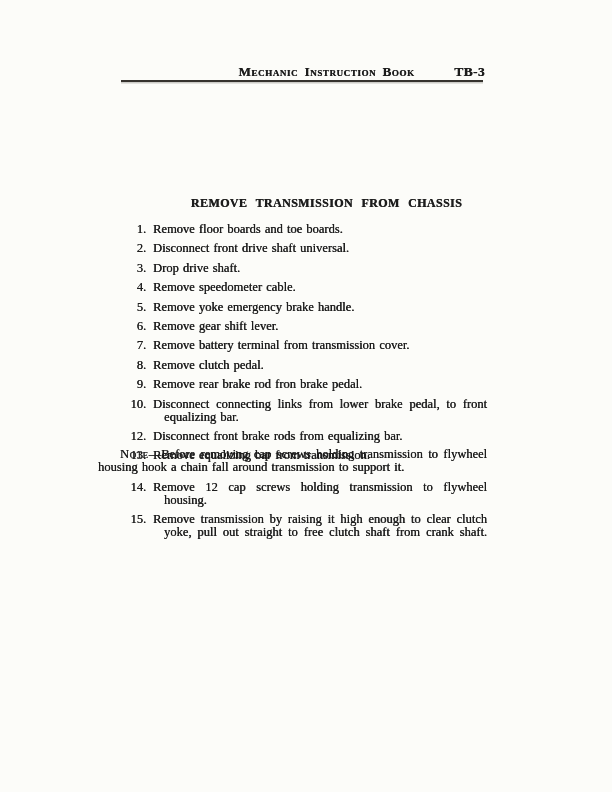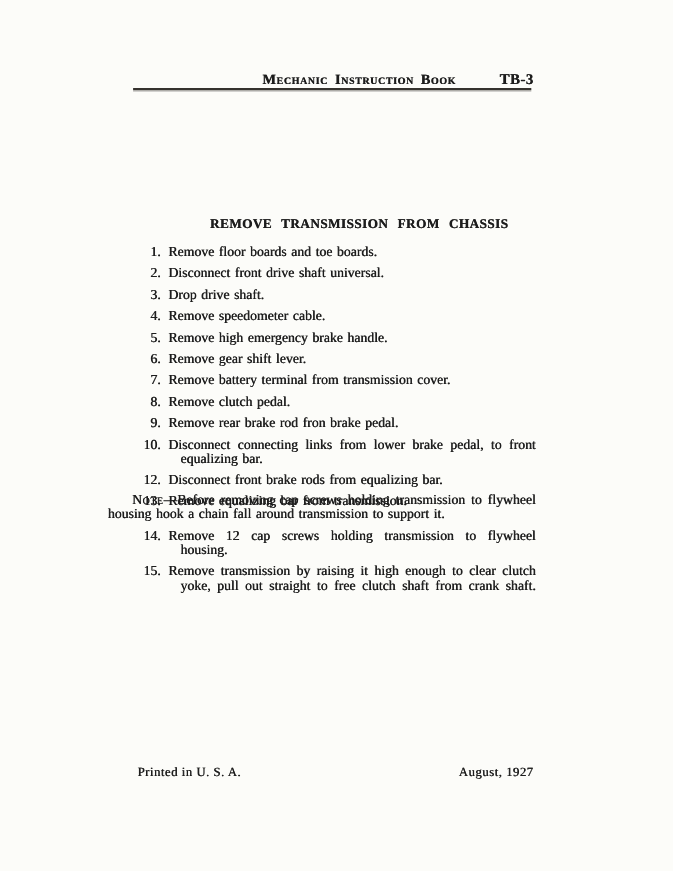--- a/index.html
+++ b/index.html
@@ -163,21 +163,21 @@
         <span class="txt">Drop drive shaft.</span>
       </div>
 
       <div class="step">
         <span class="num">4.</span>
         <span class="txt">Remove speedometer cable.</span>
       </div>
 
       <div class="step">
         <span class="num">5.</span>
-        <span class="txt">Remove high emergency brake handle.</span>
+        <span class="txt">Remove yoke emergency brake handle.</span>
       </div>
 
       <div class="step">
         <span class="num">6.</span>
         <span class="txt">Remove gear shift lever.</span>
       </div>
 
       <div class="step">
         <span class="num">7.</span>
         <span class="txt">Remove battery terminal from transmission cover.</span>
@@ -220,18 +220,14 @@
         <span class="num">14.</span>
         <span class="txt">Remove 12 cap screws holding transmission to flywheel housing.</span>
       </div>
 
       <div class="step">
         <span class="num">15.</span>
         <span class="txt">Remove transmission by raising it high enough to clear clutch yoke, pull out straight to free clutch shaft from crank shaft.</span>
       </div>
     </div>
 
-  <div class="footer">
-    <span>Printed in U. S. A.</span>
-    <span>August, 1927</span>
-  </div>
 
 </div>
 
 </body></html>

